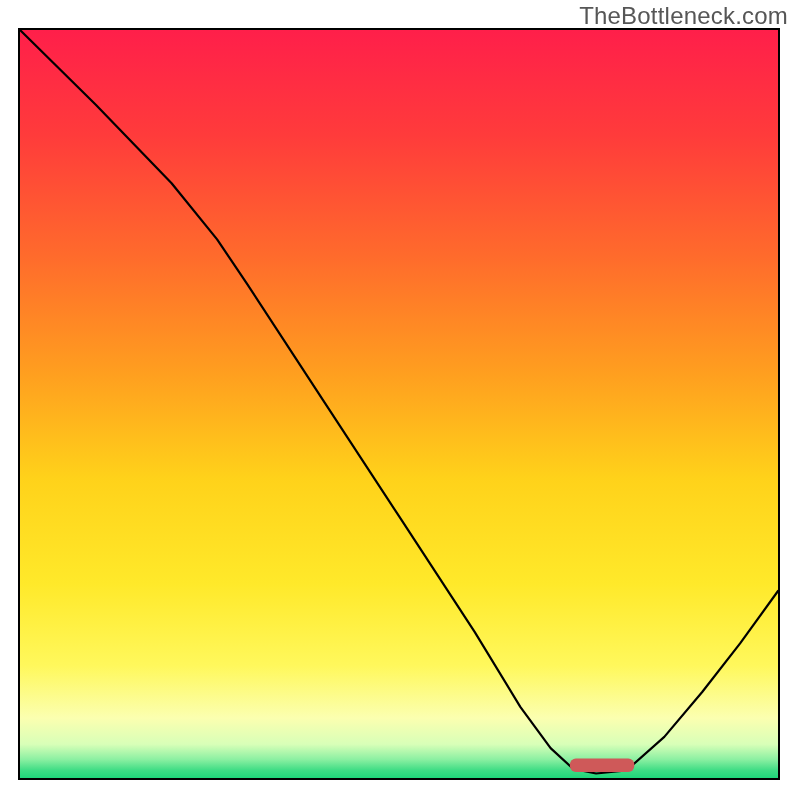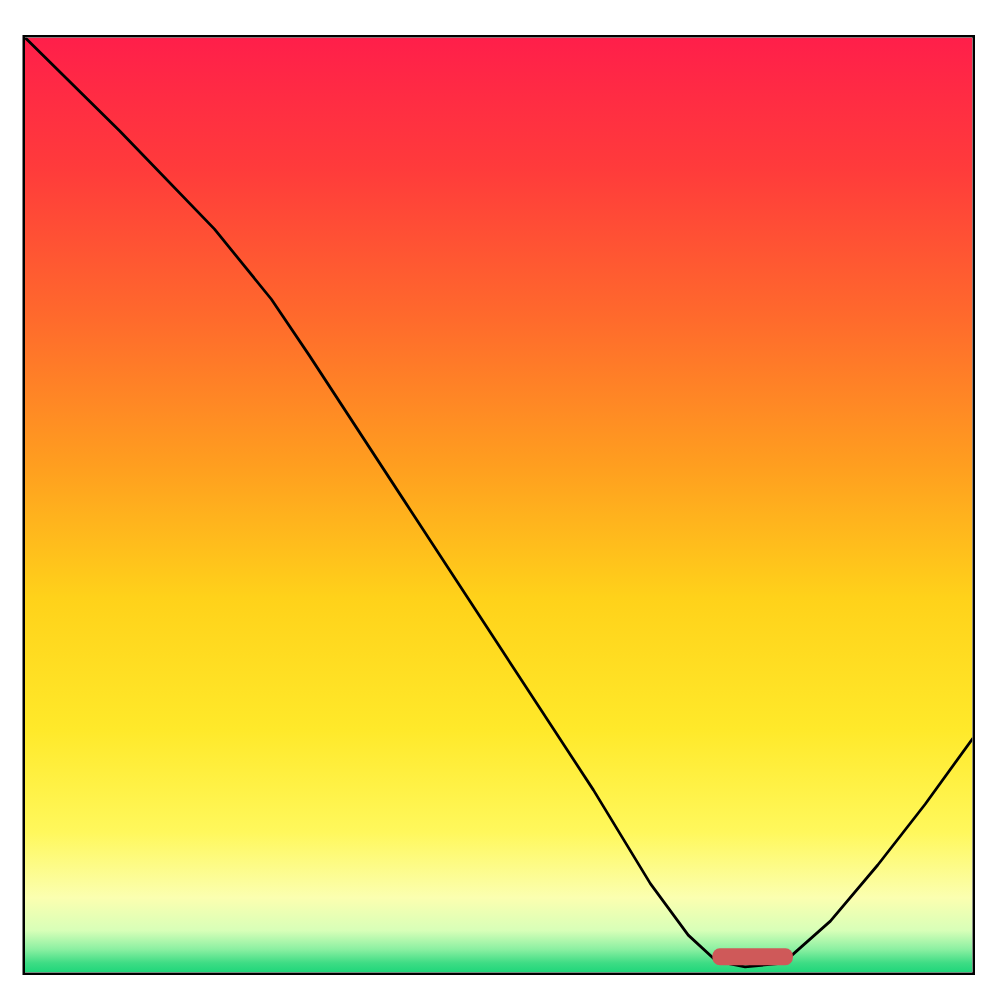--- a/index.html
+++ b/index.html
@@ -39,20 +39,21 @@
   svg.chart {
     display: block;
     width: 100%;
     height: 100%;
   }
 </style>
 </head>
 <body>
 <div class="container">
 
+  <div class="watermark">TheBottleneck.com</div>
 
   <div class="plot-frame">
     <svg class="chart" viewBox="0 0 758 748" preserveAspectRatio="none">
       <defs>
         <linearGradient id="bg-grad" x1="0" y1="0" x2="0" y2="1">
 
         <stop offset="0.00%" stop-color="#ff1f4a"></stop>
             <stop offset="14.00%" stop-color="#ff3b3b"></stop>
             <stop offset="30.00%" stop-color="#ff6a2c"></stop>
             <stop offset="46.00%" stop-color="#ff9f1f"></stop>

